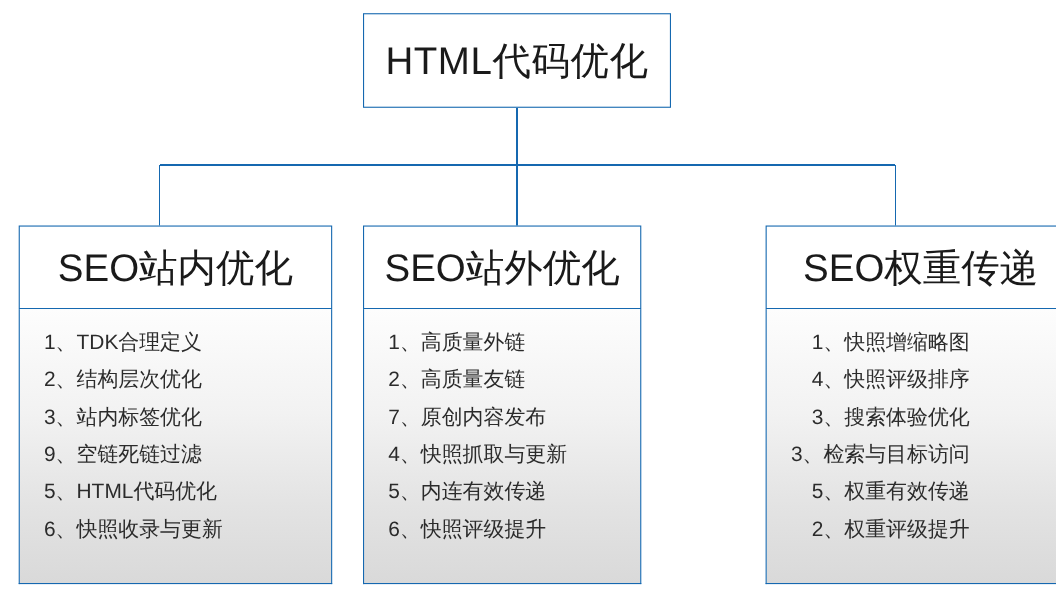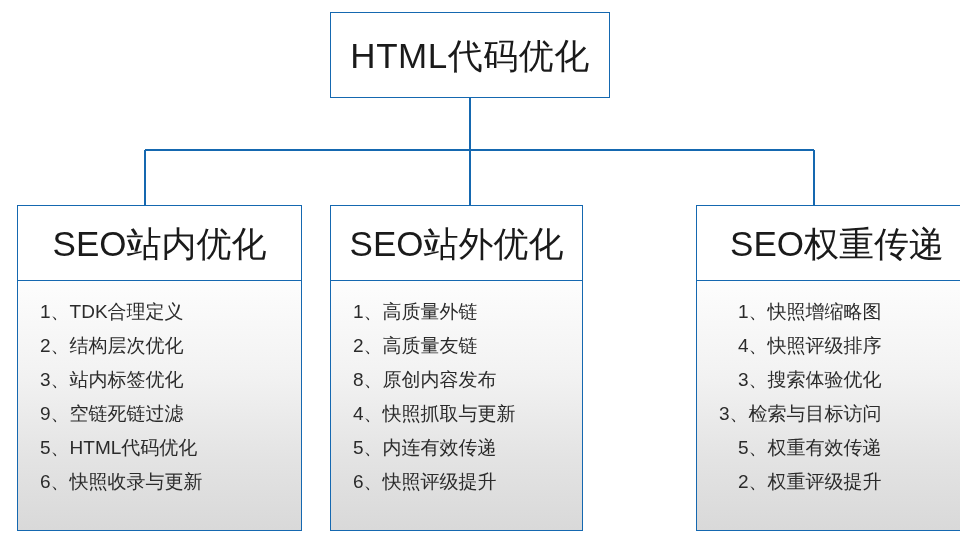--- a/index.html
+++ b/index.html
@@ -142,21 +142,21 @@
   </div>
 
   <div class="branch branch-1">
     <div class="branch-title-box">
       <span class="branch-title">SEO站外优化</span>
     </div>
     <div class="branch-list-box">
       <ul class="branch-list">
         <li class="list-item">1、高质量外链</li>
         <li class="list-item">2、高质量友链</li>
-        <li class="list-item">8、原创内容发布</li>
+        <li class="list-item">7、原创内容发布</li>
         <li class="list-item">4、快照抓取与更新</li>
         <li class="list-item">5、内连有效传递</li>
         <li class="list-item">6、快照评级提升</li>
       </ul>
     </div>
   </div>
 
   <div class="branch branch-2">
     <div class="branch-title-box">
       <span class="branch-title">SEO权重传递</span>

